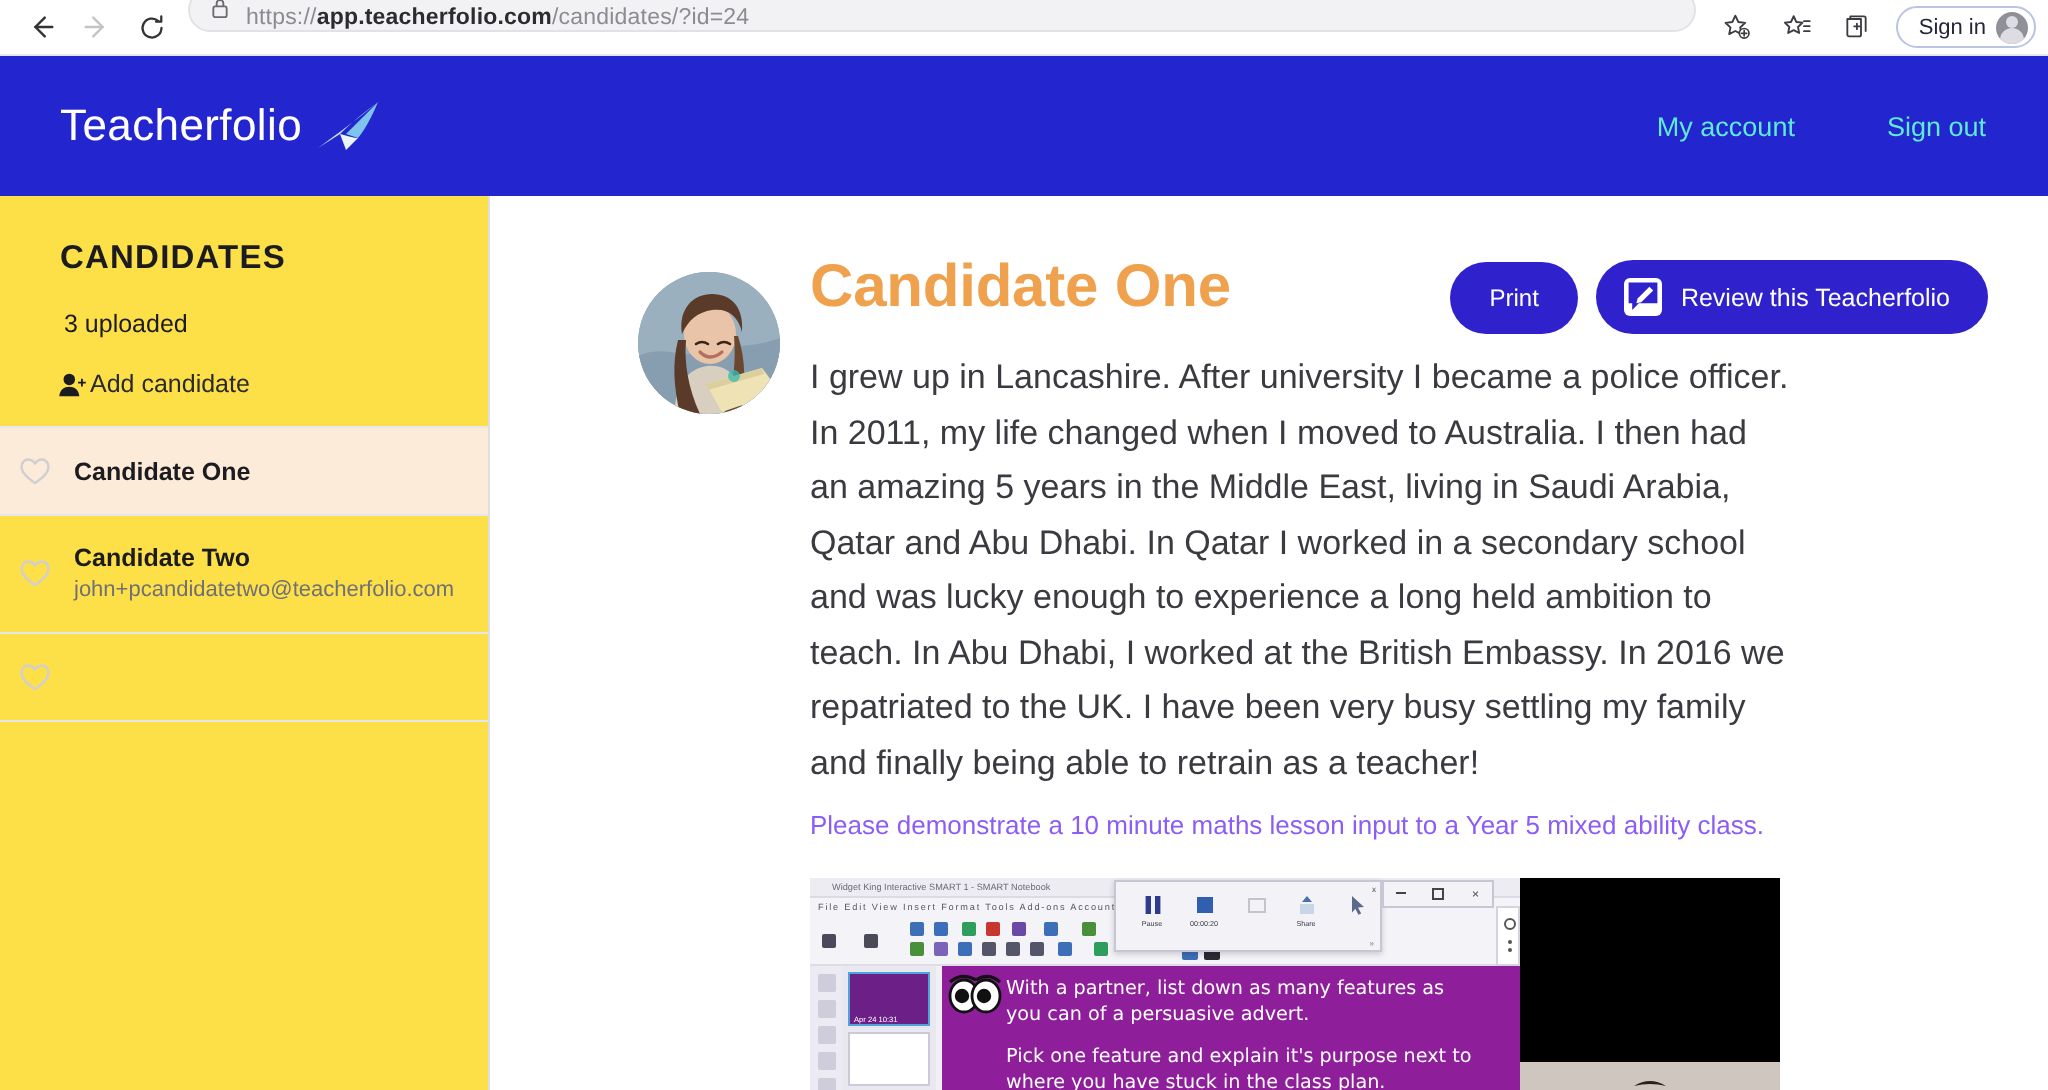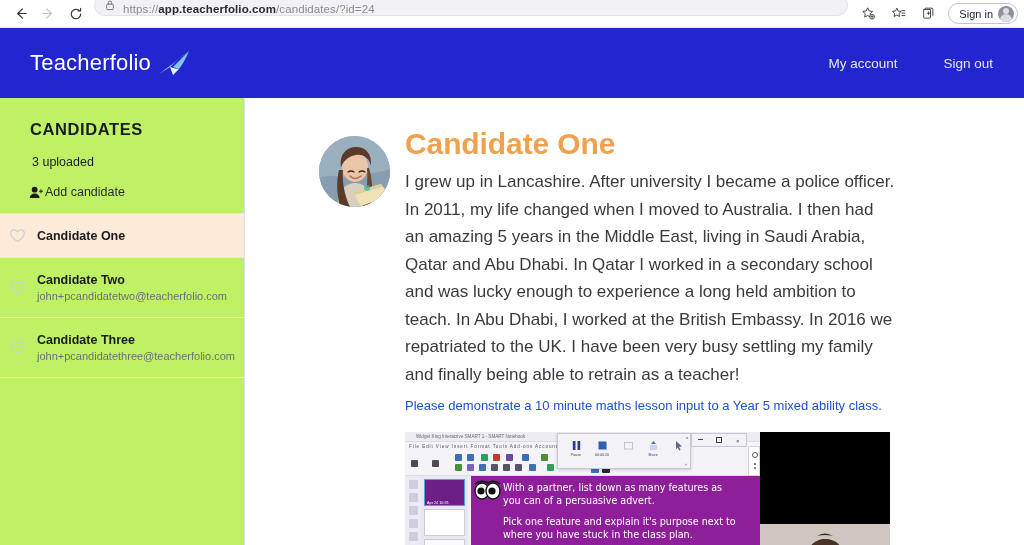--- a/index.html
+++ b/index.html
@@ -91,33 +91,33 @@
   .brand { display: flex; align-items: center; gap: 6px; }
   .brand-name {
     color: #ffffff;
     font-size: 22px;
     font-weight: 400;
     letter-spacing: .2px;
   }
   .brand-mark { width: 34px; height: 30px; display: block; }
   .header-nav { display: flex; align-items: center; gap: 46px; }
   .header-link {
-    color: #e5e5e5;
+    color: #5eead4;
     font-size: 13.5px;
     text-decoration: none;
   }
 
   
   .page { display: flex; height: 447px; }
 
   .sidebar {
     width: 245px;
     flex: 0 0 245px;
     border-right: 1px solid #dedee3;
-    background: #bef264;
+    background: #fde047;
     overflow: hidden;
   }
   .sidebar-title {
     font-size: 16.5px;
     font-weight: 700;
     color: #1b1b20;
     letter-spacing: .6px;
     padding: 22px 0 0 30px;
   }
   .sidebar-count {
@@ -235,21 +235,21 @@
     max-width: 490px;
   }
   .video-head {
     font-size: 16.5px;
     font-weight: 700;
     color: #15151a;
     margin-top: 27px;
   }
   .video-sub {
     font-size: 13px;
-    color: #1d4ed8;
+    color: #8b5cf6;
     margin-top: 10px;
   }
 
   
   .video-frame {
     margin-top: 19px;
     width: 485px;
     height: 140px;
     overflow: hidden;
     position: relative;
@@ -423,24 +423,20 @@
         <span class="cand-name">Candidate Two</span>
         <span class="cand-email" style="display:block">john+pcandidatetwo@teacherfolio.com</span>
       </span>
     </div>
 
     <div class="cand-item">
       <span class="cand-heart">
         <svg width="19" height="19" viewBox="0 0 20 20" fill="none" stroke="currentColor" stroke-width="1.3">
           <path d="M10 16.3 C10 16.3 2.9 12.1 2.9 7.7 C2.9 5.5 4.5 4 6.4 4 C7.9 4 9.2 4.9 10 6.1 C10.8 4.9 12.1 4 13.6 4 C15.5 4 17.1 5.5 17.1 7.7 C17.1 12.1 10 16.3 10 16.3 Z" stroke-linejoin="round"></path>
         </svg>
-      </span>
-      <span class="cand-text">
-        <span class="cand-name">Candidate Three</span>
-        <span class="cand-email" style="display:block">john+pcandidatethree@teacherfolio.com</span>
       </span>
     </div>
 
     <div style="border-top:1px solid #e6e6eb"></div>
   </div>
 
   <div class="main">
     <div class="profile-row">
 
       <div class="profile-photo">
@@ -457,20 +453,32 @@
           <path d="M31 40 q5 5 11 0" stroke="#b3705c" stroke-width="1.6" fill="none" stroke-linecap="round"></path>
           <path d="M34 56 L62 48 L71 60 L42 70 Z" fill="#efe3b6"></path>
           <path d="M34 56 L62 48 L63 51 L35 59 Z" fill="#dccf9e"></path>
           <circle cx="48" cy="52" r="3" fill="#39b9b0" opacity=".75"></circle>
         </svg>
       </div>
 
       <div class="profile-body">
         <div class="title-row">
           <div class="cand-title">Candidate One</div>
+          <div class="actions">
+            <button class="btn btn-print">Print</button>
+            <button class="btn btn-review">
+              <span class="review-icon">
+                <svg width="19" height="19" viewBox="0 0 19 19">
+                  <path d="M2.3 2.3 H16.7 V12.6 H7.4 L4.1 16 V12.6 H2.3 Z" fill="#2f22cc"></path>
+                  <path d="M12.7 4.4 L14.6 6.3 L8.6 12.1 L6.2 12.6 L6.8 10.3 Z" fill="#ffffff"></path>
+                </svg>
+              </span>
+              <span>Review this Teacherfolio</span>
+            </button>
+          </div>
         </div>
 
         <div class="bio-text">I grew up in Lancashire. After university I became a police officer. In 2011, my life changed when I moved to Australia. I then had an amazing 5 years in the Middle East, living in Saudi Arabia, Qatar and Abu Dhabi. In Qatar I worked in a secondary school and was lucky enough to experience a long held ambition to teach. In Abu Dhabi, I worked at the British Embassy. In 2016 we repatriated to the UK. I have been very busy settling my family and finally being able to retrain as a teacher!</div>
 
         <div class="video-sub">Please demonstrate a 10 minute maths lesson input to a Year 5 mixed ability class.</div>
 
         <div class="video-frame">
           <div class="vf-left">
             <div class="vf-titlebar">Widget King Interactive SMART 1 - SMART Notebook</div>
             <div class="vf-menubar">File  Edit  View  Insert  Format  Tools  Add-ons  Account  Help</div>

